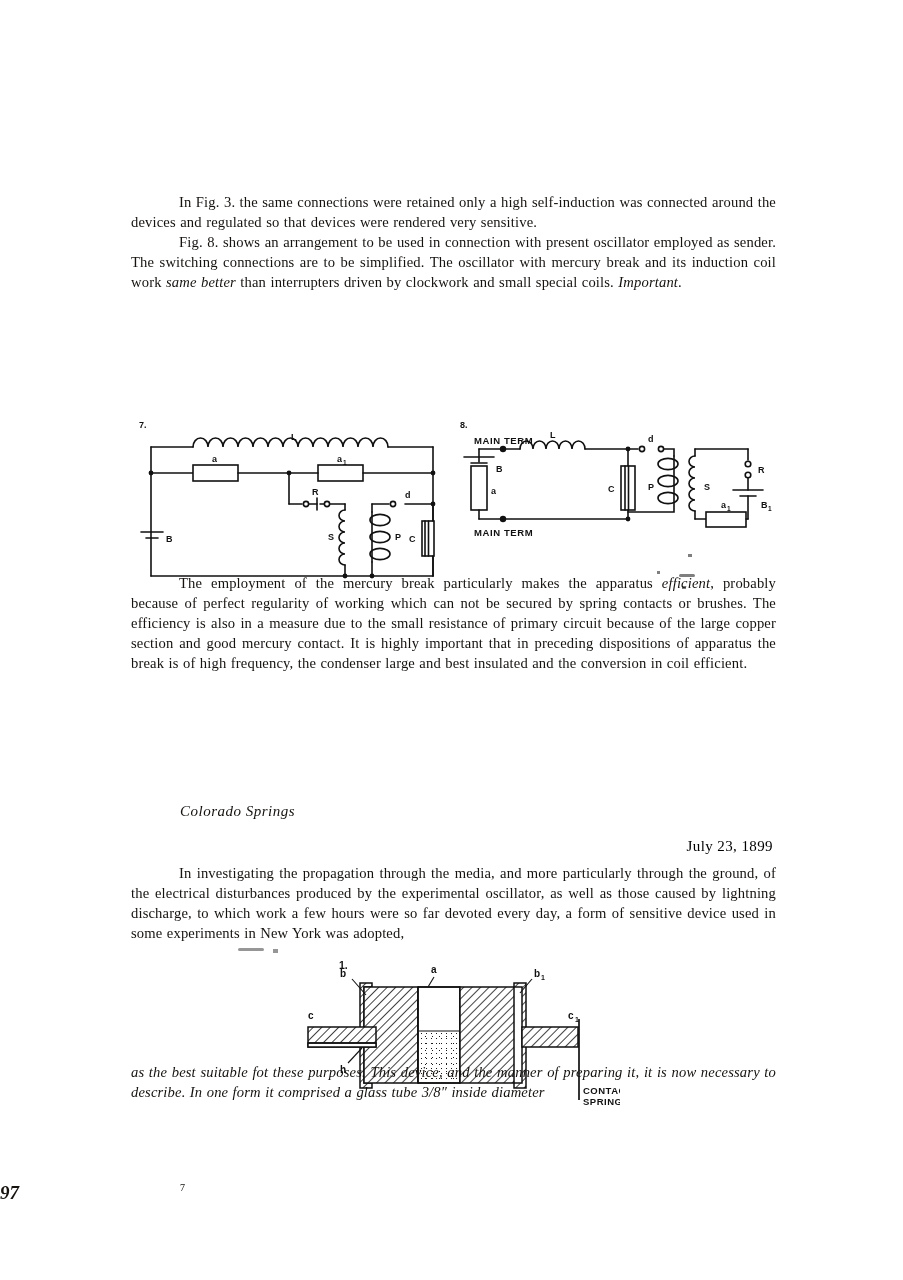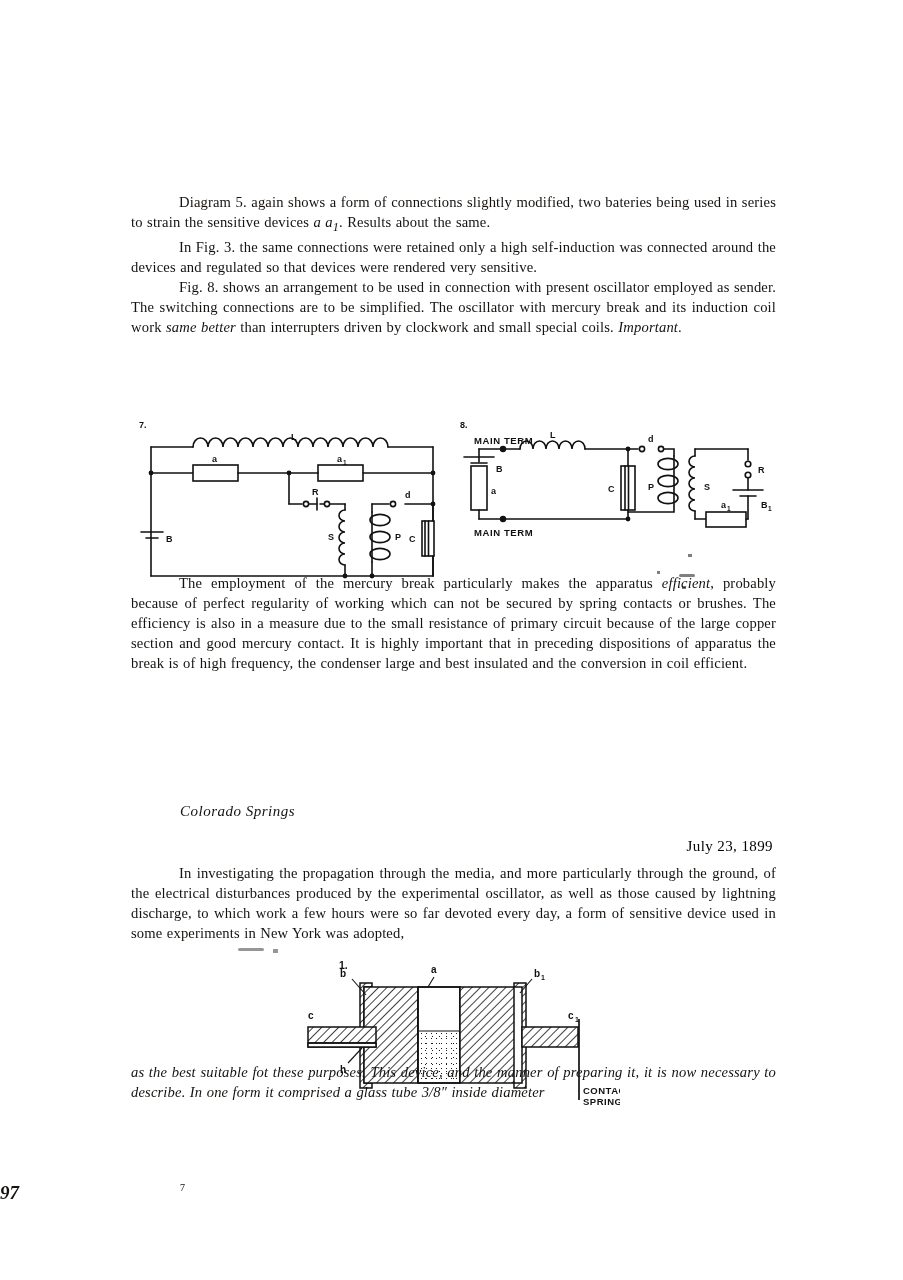--- a/index.html
+++ b/index.html
@@ -113,21 +113,20 @@
     font-weight: bold;
     fill: #111;
   }
 </style>
 </head>
 <body>
 
 <div class="page">
 
   <div class="textcol" style="top:192px;">
-    <p class="body">Diagram 5. again shows a form of connections slightly modified, two bateries being used in series to strain the sensitive devices <span class="ital">a a<sub>1</sub></span>. Results about the same.</p>
     <p class="body">In Fig. 3. the same connections were retained only a high self-induction was connected around the devices and regulated so that devices were rendered very sensitive.</p>
     <p class="body">Fig. 8. shows an arrangement to be used in connection with present oscillator employed as sender. The switching connections are to be simplified. The oscillator with mercury break and its induction coil work <span class="ital">same better</span> than interrupters driven by clockwork and small special coils. <span class="ital">Important</span>.</p>
   </div>
 
   <div class="figband">
 
     <div class="fig" id="fig7">
       <svg width="318" height="178" viewBox="0 0 318 178">
         <g stroke="#111" stroke-width="1.6" fill="none" stroke-linecap="round">
 

